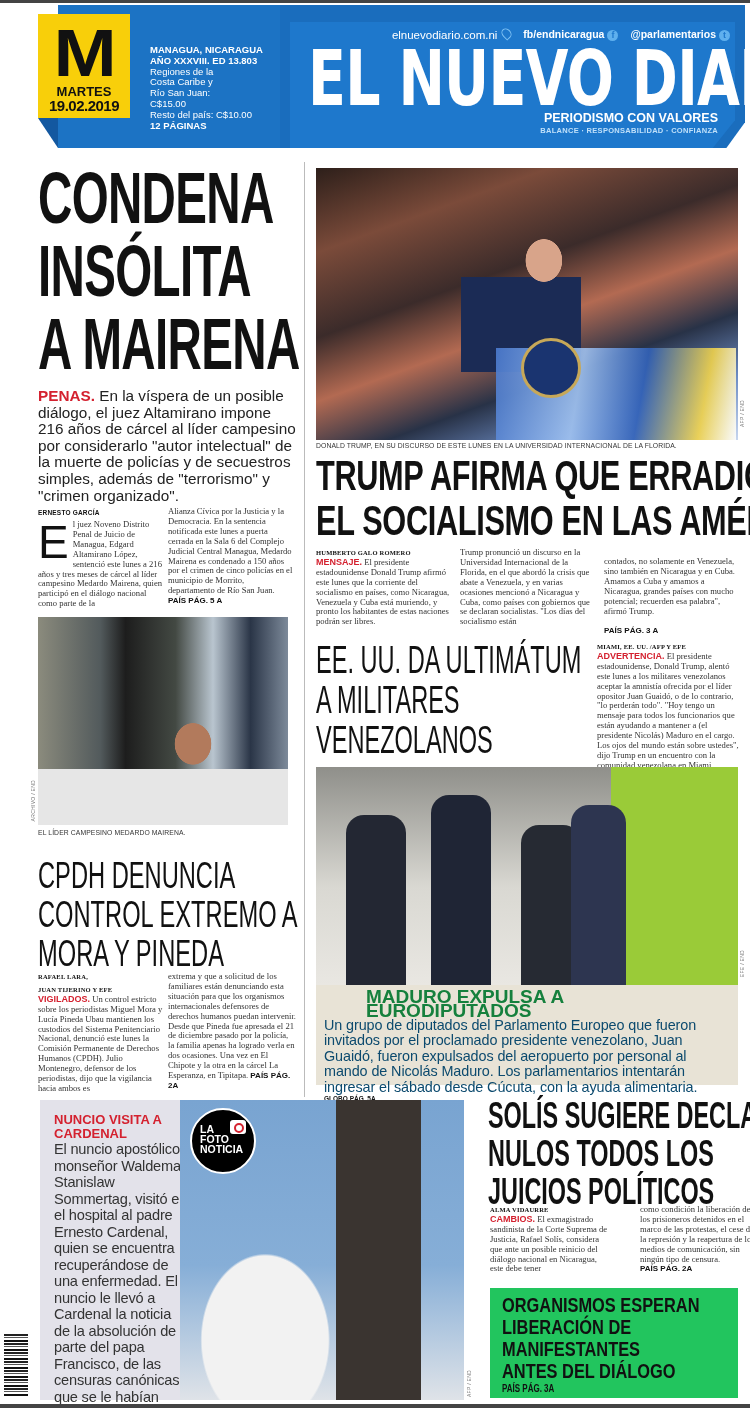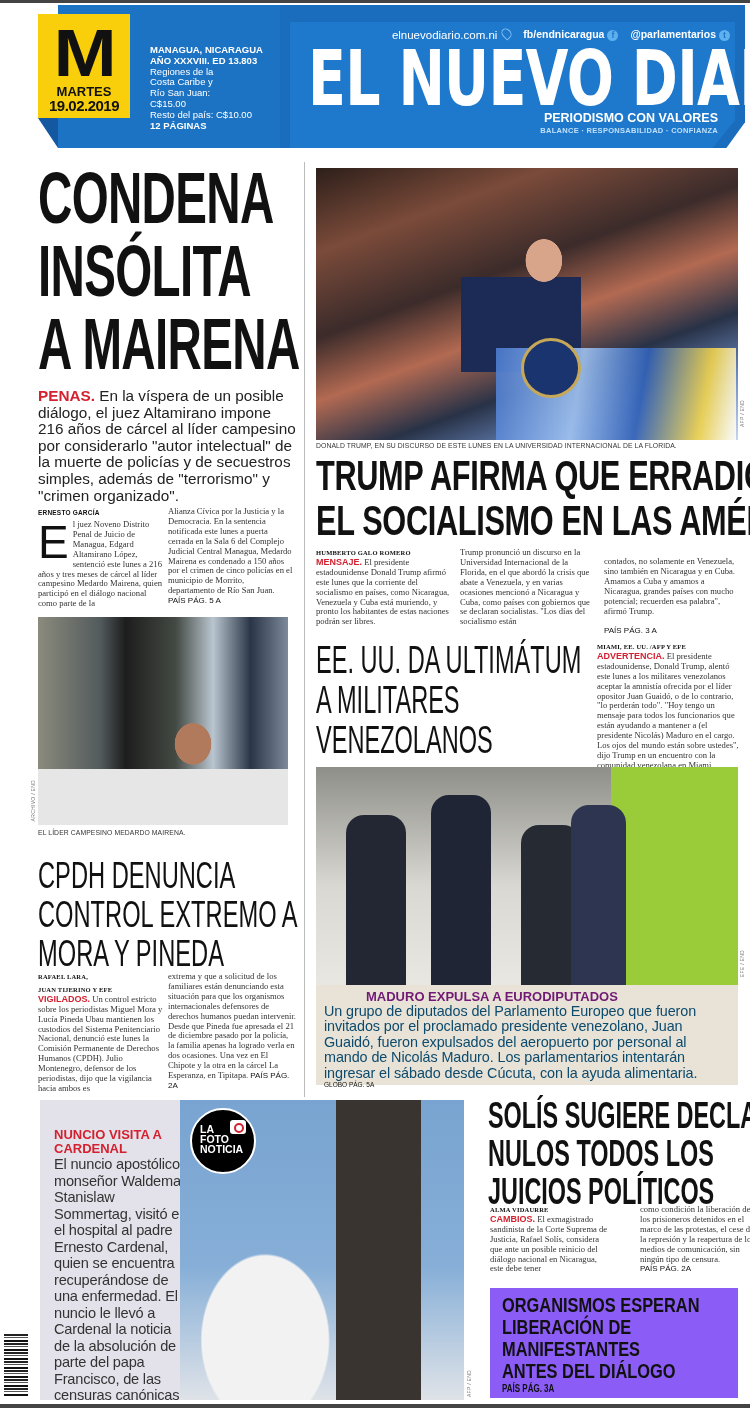--- a/index.html
+++ b/index.html
@@ -28,21 +28,21 @@
 
   
   .cond { font-family: "Liberation Sans Narrow", "Liberation Sans", sans-serif; font-weight: 700; color: #111; transform-origin: left top; white-space: nowrap; }
 
   .h-main { left: 38px; top: 162px; width: 270px; font-size: 72px; line-height: 73px; transform: scaleX(0.66); letter-spacing: -1px; }
   .h-main div { height: 73px; }
   .lead1 { left: 38px; top: 388px; width: 262px; font-size: 15.3px; line-height: 16.6px; color: #222; }
   .kicker { color: #d4212f; font-weight: 900; }
   .byline { font-weight: 900; font-size: 6.5px; letter-spacing: 0.2px; color: #111; }
   .serif { font-family: "Liberation Serif", serif; font-size: 8.6px; line-height: 9.9px; color: #333; }
-  .ref { font-family: "Liberation Sans", sans-serif; font-weight: 400; font-size: 8px; color: #111; }
+  .ref { font-family: "Liberation Sans", sans-serif; font-weight: 700; font-size: 8px; color: #111; }
   .dropcap { float: left; font-family: "Liberation Sans", sans-serif; font-size: 46px; line-height: 40px; margin: 2px 4px 0 0; color: #111; }
 
   .col-rule { left: 304px; top: 162px; width: 1px; height: 935px; background: #bbb; }
 
   
   .photo { overflow: hidden; }
   .ph-trump { left: 316px; top: 168px; width: 422px; height: 272px;
     background:
       radial-gradient(ellipse 60px 70px at 54% 34%, #d8a48a 0 30%, transparent 31%),
       linear-gradient(180deg, transparent 0 40%, #1b2b55 40% 75%, transparent 75%) 48% 0/120px 100% no-repeat,
@@ -71,34 +71,34 @@
   .credit { font-size: 5px; color: #777; writing-mode: vertical-rl; transform: rotate(180deg); letter-spacing: 0.3px; }
   .caption { font-size: 6.8px; color: #333; text-transform: uppercase; letter-spacing: 0.1px; font-family: "Liberation Sans Narrow", "Liberation Sans", sans-serif; }
 
   .h-trump { left: 316px; top: 453px; width: 420px; font-size: 43px; line-height: 45px; transform: scaleX(0.715); letter-spacing: -0.5px; }
   .h-trump div { height: 45px; }
 
   .h-ven { left: 316px; top: 640px; width: 250px; font-size: 38px; line-height: 40px; transform: scaleX(0.62); font-weight: 400; letter-spacing: 0; }
   .h-ven div { height: 40px; }
 
   .maduro-box { left: 316px; top: 985px; width: 422px; height: 100px; background: #e8e3d6; padding: 5px 8px; }
-  .maduro-title { color: #701a75; font-weight: 900; font-size: 13px; line-height: 14px; padding-left: 42px; }
+  .maduro-title { color: #15803d; font-weight: 900; font-size: 19px; line-height: 14px; padding-left: 42px; }
   .maduro-body { font-size: 14.4px; line-height: 15.4px; color: #0c4a6e; letter-spacing: -0.1px; }
 
   .h-cpdh { left: 38px; top: 856px; width: 265px; font-size: 37px; line-height: 39px; transform: scaleX(0.64); font-weight: 400; }
   .h-cpdh div { height: 39px; }
 
-  .nuncio-box { left: 40px; top: 1100px; width: 150px; height: 300px; background: #e3e2ea; padding: 28px 0 0 14px; }
+  .nuncio-box { left: 40px; top: 1100px; width: 150px; height: 300px; background: #e3e2ea; padding: 13px 0 0 14px; }
   .nuncio-title { color: #d4212f; font-weight: 900; font-size: 13px; line-height: 14px; }
   .nuncio-body { font-size: 14.6px; line-height: 16.5px; color: #333; letter-spacing: -0.2px; }
 
   .h-solis { left: 488px; top: 1097px; width: 260px; font-size: 36px; line-height: 38px; transform: scaleX(0.65); }
   .h-solis div { height: 38px; }
 
-  .yellow-box { left: 490px; top: 1288px; width: 248px; height: 110px; background: #8b5cf6; padding: 6px 12px; }
+  .yellow-box { left: 490px; top: 1288px; width: 248px; height: 110px; background: #22c55e; padding: 6px 12px; }
   .yellow-title { font-weight: 900; font-size: 21px; line-height: 22px; transform: scaleX(0.78); transform-origin: left top; white-space: nowrap; color: #111; font-family: "Liberation Sans Narrow", "Liberation Sans", sans-serif; }
   .yellow-ref { font-weight: 700; font-size: 10px; color: #111; margin-top: 1px; transform: scaleX(0.8); transform-origin: left top; }
 
   .barcode { left: 4px; top: 1334px; width: 24px; height: 62px;
     background: repeating-linear-gradient(180deg, #222 0 2px, #fff 2px 3px, #555 3px 4px, #fff 4px 6px, #111 6px 8px, #fff 8px 9px); }
 
   .bottom-rule { left: 0; top: 1404px; width: 750px; height: 4px; background: #444; }
   .top-rule { left: 0; top: 0; width: 750px; height: 3px; background: #444; }
 </style>
 </head>

